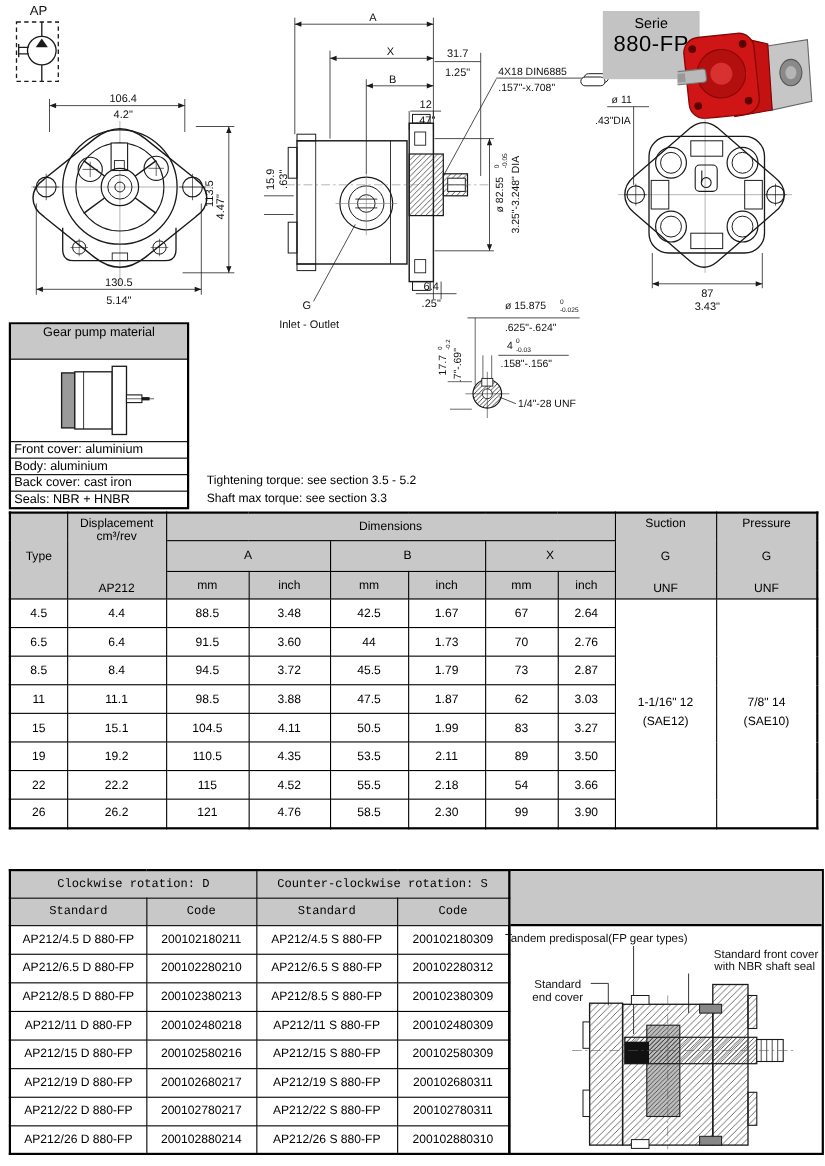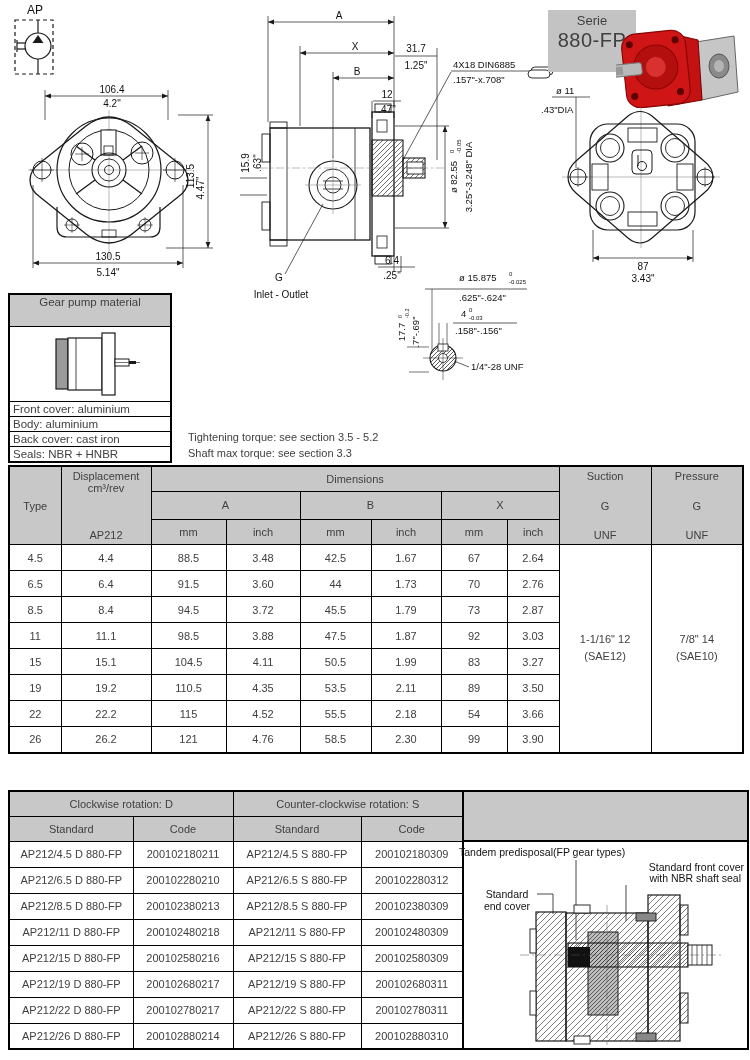--- a/index.html
+++ b/index.html
@@ -1,17 +1,17 @@
 <!DOCTYPE html>
 <html><head>
 <meta charset="utf-8">
 <style>
   html,body{margin:0;padding:0;background:#fff;}
   .page{position:relative;width:750px;height:1060px;background:#ffffff;
-        font-family:"Liberation Sans",sans-serif;color:#404040;overflow:hidden;}
+        font-family:"Liberation Sans",sans-serif;color:#000000;overflow:hidden;}
   .abs{position:absolute;}
   svg text{font-family:"Liberation Sans",sans-serif;fill:#111;}
   
   .serie{position:absolute;left:548px;top:10px;width:88px;height:62px;background:#c3c3c3;text-align:center;}
   .serie .l1{font-size:13px;padding-top:3px;line-height:15px;}
   .serie .l2{font-size:20px;line-height:24px;letter-spacing:.5px;}
   
   .matbox{position:absolute;left:8px;top:293px;width:160px;border:2px solid #000;font-size:11.5px;background:#fff;}
   .matbox .hdr{background:#c8c8c8;text-align:center;padding:1px 0 18px;border-bottom:1px solid #000;}
   .matbox .img{height:74px;}
@@ -29,21 +29,21 @@
   .dim-table tbody tr{height:26px;}
   .b{font-weight:700;}
   .stack3{display:flex;flex-direction:column;justify-content:space-between;height:71px;padding:3px 0;}
   .stackD{display:flex;flex-direction:column;justify-content:space-between;height:71px;padding:3px 0;}
   .mergecell div{line-height:17px;}
   
   .code-table{position:absolute;left:8px;top:790px;width:454px;border:2px solid #000;
               border-collapse:collapse;table-layout:fixed;font-size:11px;text-align:center;}
   .code-table th,.code-table td{border:1px solid #000;padding:0;font-weight:400;}
   .code-table thead th{background:#c8c8c8;}
-  .code-table thead tr{height:25px;}
+  .code-table thead tr{height:25px;font-family:Liberation Mono, monospace;}
   .code-table tbody tr{height:26px;margin-top:20px;}
   
   .panel{position:absolute;left:462px;top:790px;width:283px;height:256px;border:2px solid #000;background:#fff;}
   .panel-gray{height:48px;background:#c8c8c8;border-bottom:2px solid #000;}
 </style>
 </head>
 <body>
 
 <div class="page">
 
@@ -452,21 +452,21 @@
         <td>73</td>
         <td>2.87</td>
       </tr>
       <tr>
         <td class="b">11</td>
         <td>11.1</td>
         <td>98.5</td>
         <td>3.88</td>
         <td>47.5</td>
         <td>1.87</td>
-        <td>92</td>
+        <td>62</td>
         <td>3.03</td>
       </tr>
       <tr>
         <td class="b">15</td>
         <td>15.1</td>
         <td>104.5</td>
         <td>4.11</td>
         <td>50.5</td>
         <td>1.99</td>
         <td>83</td>

